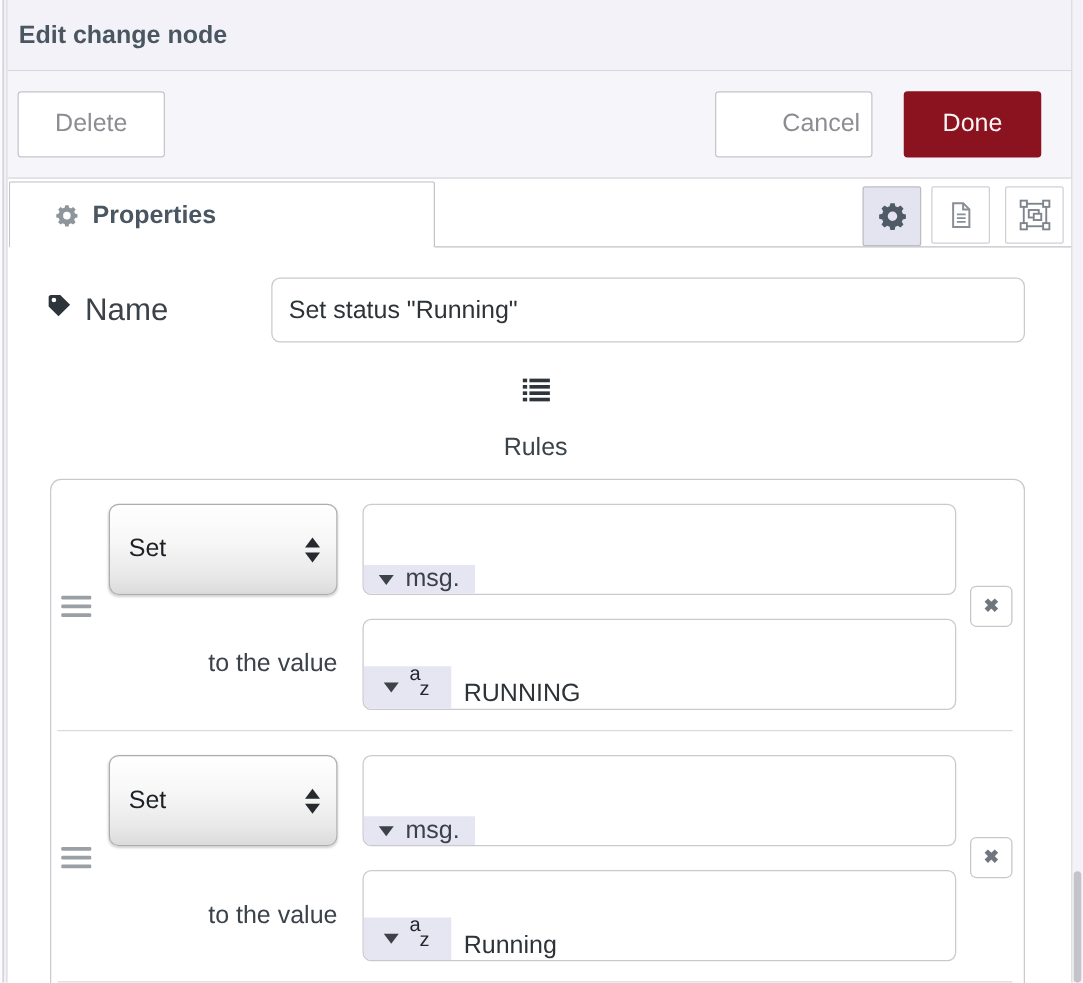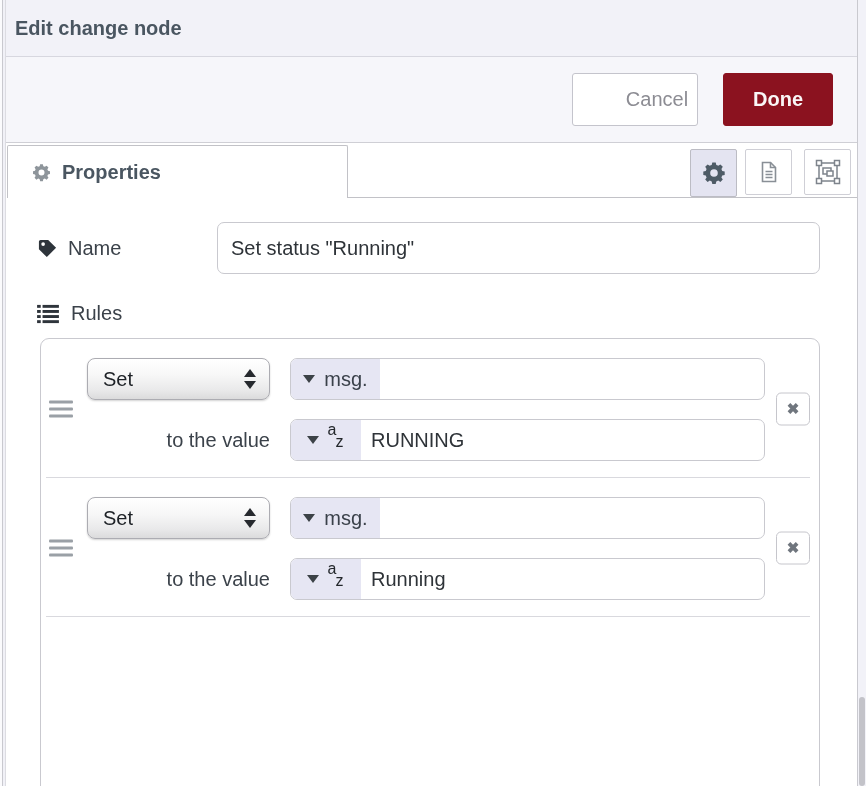--- a/index.html
+++ b/index.html
@@ -25,77 +25,77 @@
   
   .tray-toolbar { height:86px; background:#f6f6fa; border-bottom:1px solid #cfcfd5;
                   position:relative; }
   .btn { position:absolute; top:16px; height:53px; border-radius:3px;
          font-family:inherit; font-size:20px; cursor:pointer;
          display:flex; align-items:center; justify-content:center; }
   .btn-secondary { background:#fff; border:1px solid #c4c4cc; color:#8c8c93; }
   .btn-delete { left:14px; width:118px; }
   .btn-cancel { right:159px; width:126px;padding-left:44px; }
   .btn-done   { right:24px; width:110px; background:#8b121f; border:1px solid #8b121f;
-                color:#faf6f6; font-weight:700; }
+                color:#faf6f6; font-weight:400; }
 
   
   .tab-row { height:55px; position:relative; background:#fff; }
   .tab-row::after { content:""; position:absolute; left:348px; right:0; bottom:0;
                     height:1px; background:#c2c2c7; }
   .tab { position:absolute; left:7px; top:2px; width:341px; height:53px;
          background:#fff; border:1px solid #c2c2c7; border-bottom:none;
          border-radius:2px 2px 0 0; display:flex; align-items:center;
-         gap:11px; padding-left:24px; z-index:2; cursor:default;text-align:right; }
+         gap:11px; padding-left:36px; z-index:2; cursor:default;text-align:right; }
   .tab-label { font-size:20px; font-weight:bold; color:#4a5661; }
   .icon-btn { position:absolute; top:6px; width:47px; height:46px; background:#fff;
               border:1px solid #cfcfd6; border-radius:2px; display:flex;
               align-items:center; justify-content:center; cursor:pointer; }
   .icon-btn.active { background:#e4e4f1; border-color:#bcbcc4; height:48px; }
   .icon-btn-gear { left:690px; }
   .icon-btn-doc  { left:745px; }
   .icon-btn-app  { left:804px; }
 
   
   .form-area { padding:24px 37px 0 37px; background:#fff; }
   .name-row { display:flex; align-items:center; height:52px; }
-  .field-label { display:flex; align-items:center; gap:10px; width:180px;
-                 font-size:20px; color:#3b424a; }
+  .field-label { display:flex; gap:10px; width:180px;
+                 font-size:25px; color:#3b424a; }
   .text-input { height:52px; border:1px solid #c9c9cf; border-radius:7px;
                 font-family:inherit; font-size:20px; color:#2e3338;
                 padding:0 13px; outline:none; }
   .name-input { flex:1; }
-  .rules-label { margin-top:28px; display:flex; align-items:center; gap:12px;
-                 font-size:20px; color:#3b424a; }
+  .rules-label { margin-top:28px; display:flex; align-items:center; gap:25px;
+                 font-size:20px; color:#3b424a;flex-direction:column; }
   .rules-box { margin:13px 0 0 3px; border:1px solid #c9c9cf; border-radius:9px;
                height:460px; background:#fff; }
   .rule { position:relative; padding:19px 54px 17px 46px; }
   .rule.separated::after { content:""; position:absolute; left:5px; right:9px;
                            bottom:0; height:1px; background:#d9d9de; }
-  .rule-line { display:flex; gap:20px; height:42px; align-items:stretch; }
+  .rule-line { display:flex; gap:20px; height:73px; align-items:stretch; }
   .rule-line.first { margin-bottom:19px; }
   .to-label { width:183px; text-align:right; font-size:20px; color:#3b424a;
               align-self:center; }
 
   
   .mac-select { position:relative; width:183px; flex:none;
                 border:1px solid #acacb2; border-radius:8px;
                 background:linear-gradient(180deg,#ffffff 0%,#f7f7f7 40%,#e9e9ea 78%,#dbdbdc 100%);
                 box-shadow:0 1px 2px rgba(0,0,0,0.18), inset 0 1px 0 #fff;
                 display:flex; align-items:center; padding-left:15px;
                 font-size:20px; color:#1d2126; cursor:pointer; }
   .sel-arrows { position:absolute; right:13px; top:50%; transform:translateY(-50%);
                 display:flex; flex-direction:column; gap:4px; }
   .tri-up { width:0; height:0; border-left:6px solid transparent;
             border-right:6px solid transparent; border-bottom:8px solid #26292e; }
   .tri-down { width:0; height:0; border-left:6px solid transparent;
               border-right:6px solid transparent; border-top:8px solid #26292e; }
 
   
   .typed-input { flex:1; display:flex; border:1px solid #c9c9cf; border-radius:7px;
-                 overflow:hidden; background:#fff; }
+                 overflow:hidden; background:#fff;align-items:flex-end; }
   .ti-btn { background:#e6e6f3; display:flex; align-items:center;
             justify-content:center; gap:9px; cursor:pointer; flex:none; }
   .ti-btn.w-msg { width:89px; }
   .ti-btn.w-az  { width:70px; }
   .caret-down { width:0; height:0; border-left:6px solid transparent;
                 border-right:6px solid transparent; border-top:8px solid #3c4247; }
   .ti-btn-label { font-size:20px; color:#3a414a; }
   .az { position:relative; width:18px; height:34px; color:#23272b; }
   .az .a { position:absolute; left:0; top:-2px; font-size:16px; }
   .az .z { position:absolute; left:8px; top:10px; font-size:16px; }
@@ -116,20 +116,21 @@
 </head>
 <body>
 
 <div class="tray">
 
   <div class="tray-header">
     <span class="tray-title">Edit change node</span>
   </div>
 
   <div class="tray-toolbar">
+    <button class="btn btn-secondary btn-delete">Delete</button>
     <button class="btn btn-secondary btn-cancel">Cancel</button>
     <button class="btn btn-done">Done</button>
   </div>
 
   <div class="tab-row">
     <div class="tab">
       <span>
         <svg class="svg-icon" width="19" height="19" viewBox="0 0 24 24" fill="#8e959b">
           <path fill-rule="evenodd" d="M10.3 1.5h3.4l.6 2.5c.7.2 1.3.5 1.9.8l2.2-1.4 2.4 2.4-1.4 2.2c.3.6.6 1.2.8 1.9l2.5.6v3.4l-2.5.6c-.2.7-.5 1.3-.8 1.9l1.4 2.2-2.4 2.4-2.2-1.4c-.6.3-1.2.6-1.9.8l-.6 2.5h-3.4l-.6-2.5a8.7 8.7 0 0 1-1.9-.8l-2.2 1.4-2.4-2.4 1.4-2.2a8.7 8.7 0 0 1-.8-1.9l-2.5-.6v-3.4l2.5-.6c.2-.7.5-1.3.8-1.9L3.2 5.8l2.4-2.4 2.2 1.4c.6-.3 1.2-.6 1.9-.8l.6-2.5ZM12 8.2a3.8 3.8 0 1 0 0 7.6 3.8 3.8 0 0 0 0-7.6Z"></path>
         </svg>

